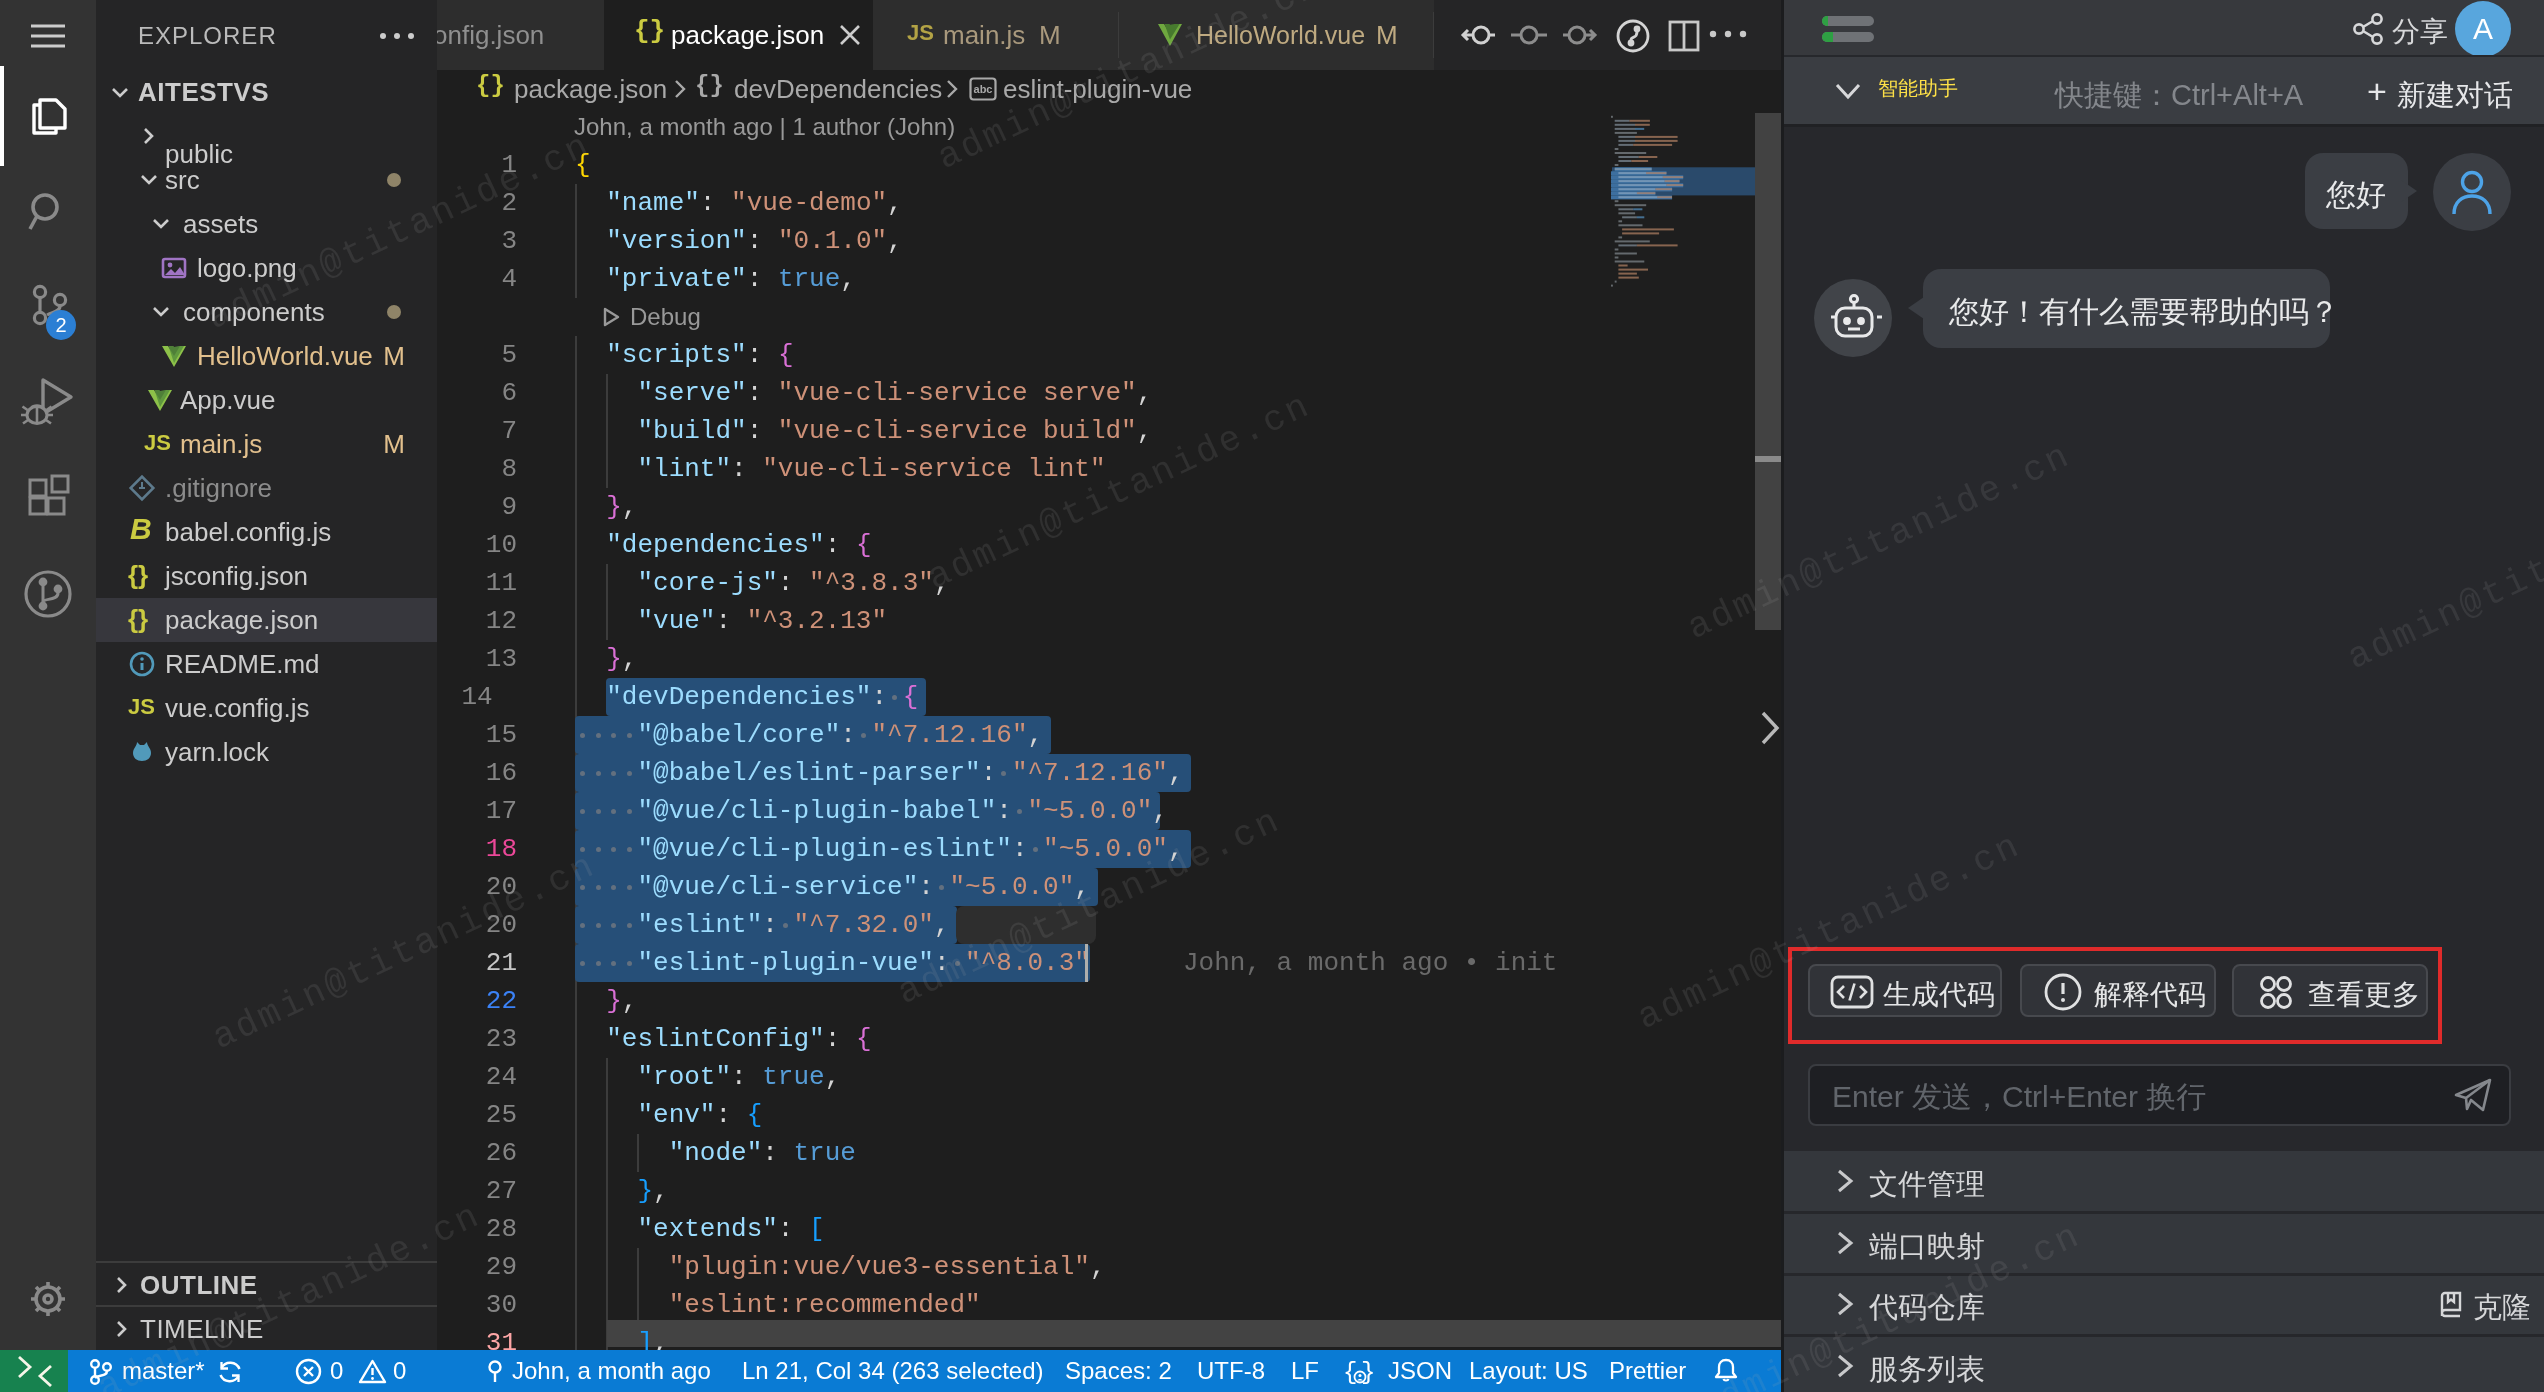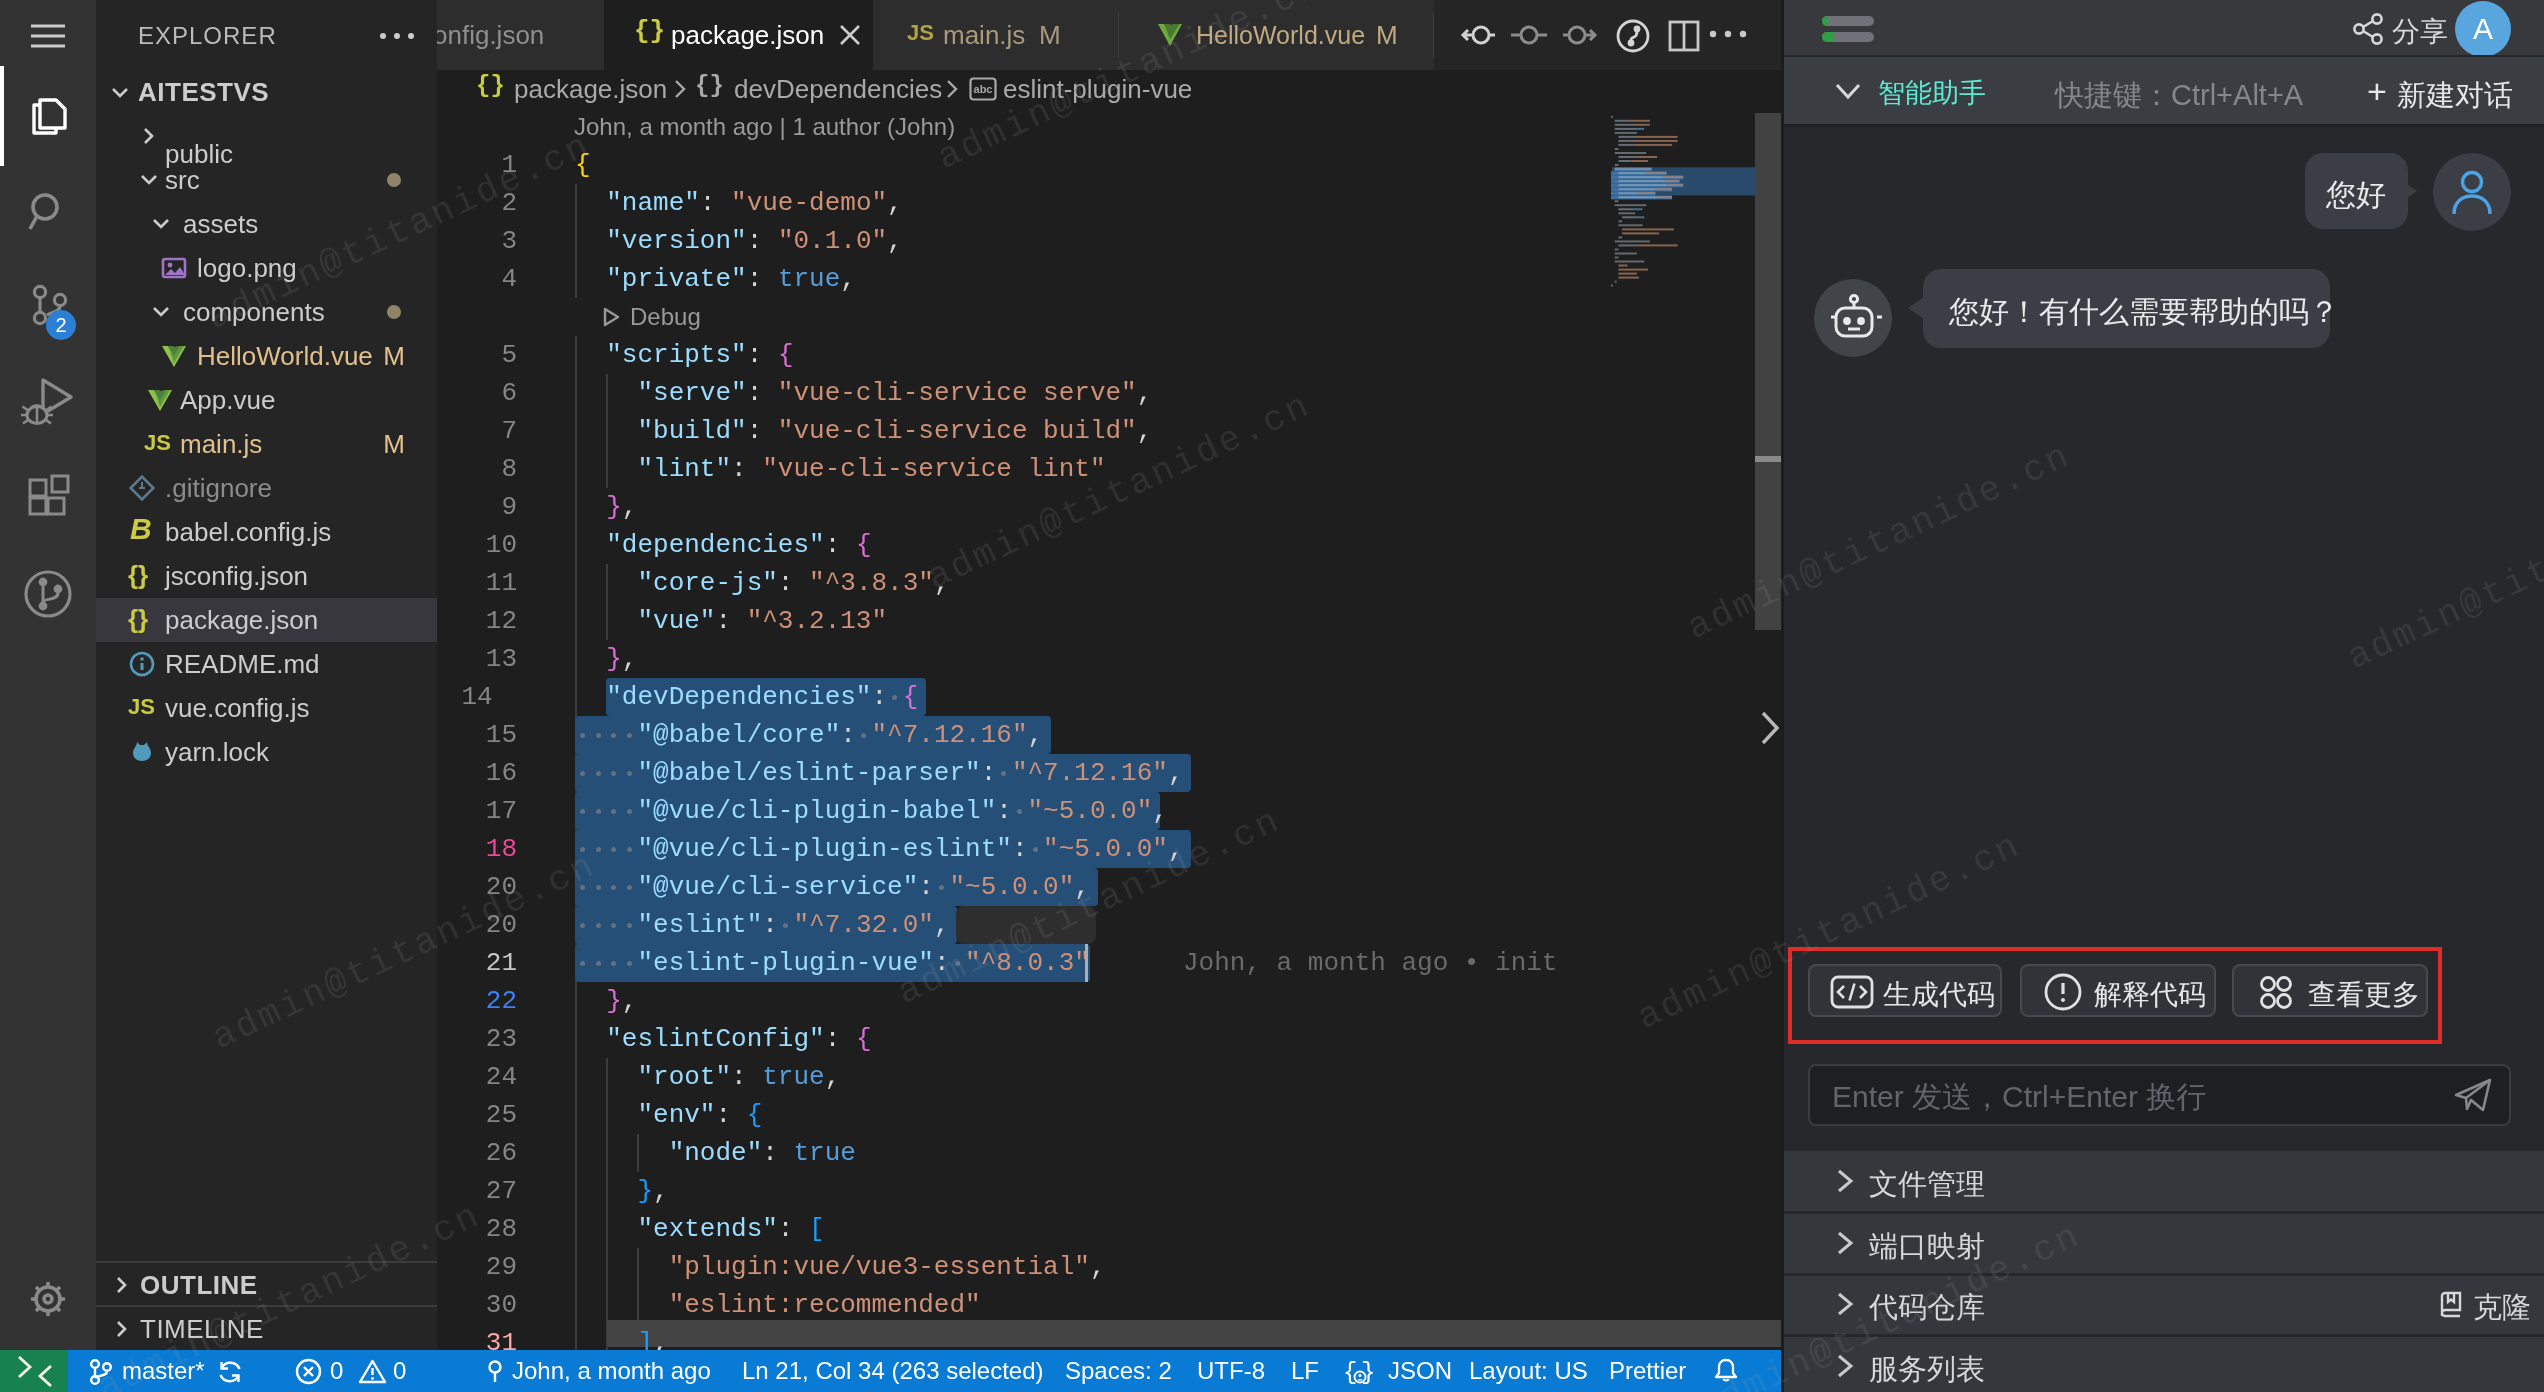--- a/index.html
+++ b/index.html
@@ -534,21 +534,21 @@
       </svg>
   <div class="abs" style="left:611px;top:13px;font-size:28px;color:#d7d8da;">分享</div>
   <div class="abs" style="left:674px;top:1px;width:56px;height:56px;border-radius:50%;background:#58a6dd;color:#fff;font-size:30px;display:flex;align-items:center;justify-content:center;">A</div>
 
   <div class="abs" style="left:0;top:57px;width:763px;height:67px;background:#3a3d42;"></div>
   <div class="abs" style="left:0;top:55px;width:763px;height:2px;background:#26282c;"></div>
   <div class="abs" style="left:0;top:124px;width:763px;height:3px;background:#202124;"></div>
   <svg class="abs" style="left:53px;top:80px;" width="28" height="24" viewBox="0 0 28 24">
         <path d="M3 5 l11 12 11-12" fill="none" stroke="#d7d8da" stroke-width="3"></path>
       </svg>
-  <div class="abs" style="left:97px;top:75px;font-size:27px;color:#5eead4;">智能助手</div>
+  <div class="abs" style="left:97px;top:75px;font-size:20px;color:#fde047;">智能助手</div>
   <div class="abs" style="left:274px;top:76px;font-size:29px;color:#84878c;">快捷键：Ctrl+Alt+A</div>
   <div class="abs" style="left:586px;top:72px;font-size:34px;color:#e6e7e9;">+</div>
   <div class="abs" style="left:616px;top:76px;font-size:29px;color:#e6e7e9;">新建对话</div>
 
   <div class="abs" style="left:524px;top:153px;width:103px;height:76px;background:#3b3e44;border-radius:18px;"></div>
   <div class="abs" style="left:620px;top:180px;width:0;height:0;border-top:11px solid transparent;border-bottom:11px solid transparent;border-left:16px solid #3b3e44;"></div>
   <div class="abs" style="left:545px;top:175px;font-size:30px;color:#e8e9ea;">您好</div>
   <div class="abs" style="left:652px;top:153px;width:78px;height:78px;border-radius:50%;background:#3b3e44;"></div>
   <svg class="abs" style="left:667px;top:166px;" width="48" height="52" viewBox="0 0 48 52">
         <g stroke="#4da3e8" stroke-width="3.4" fill="none">

